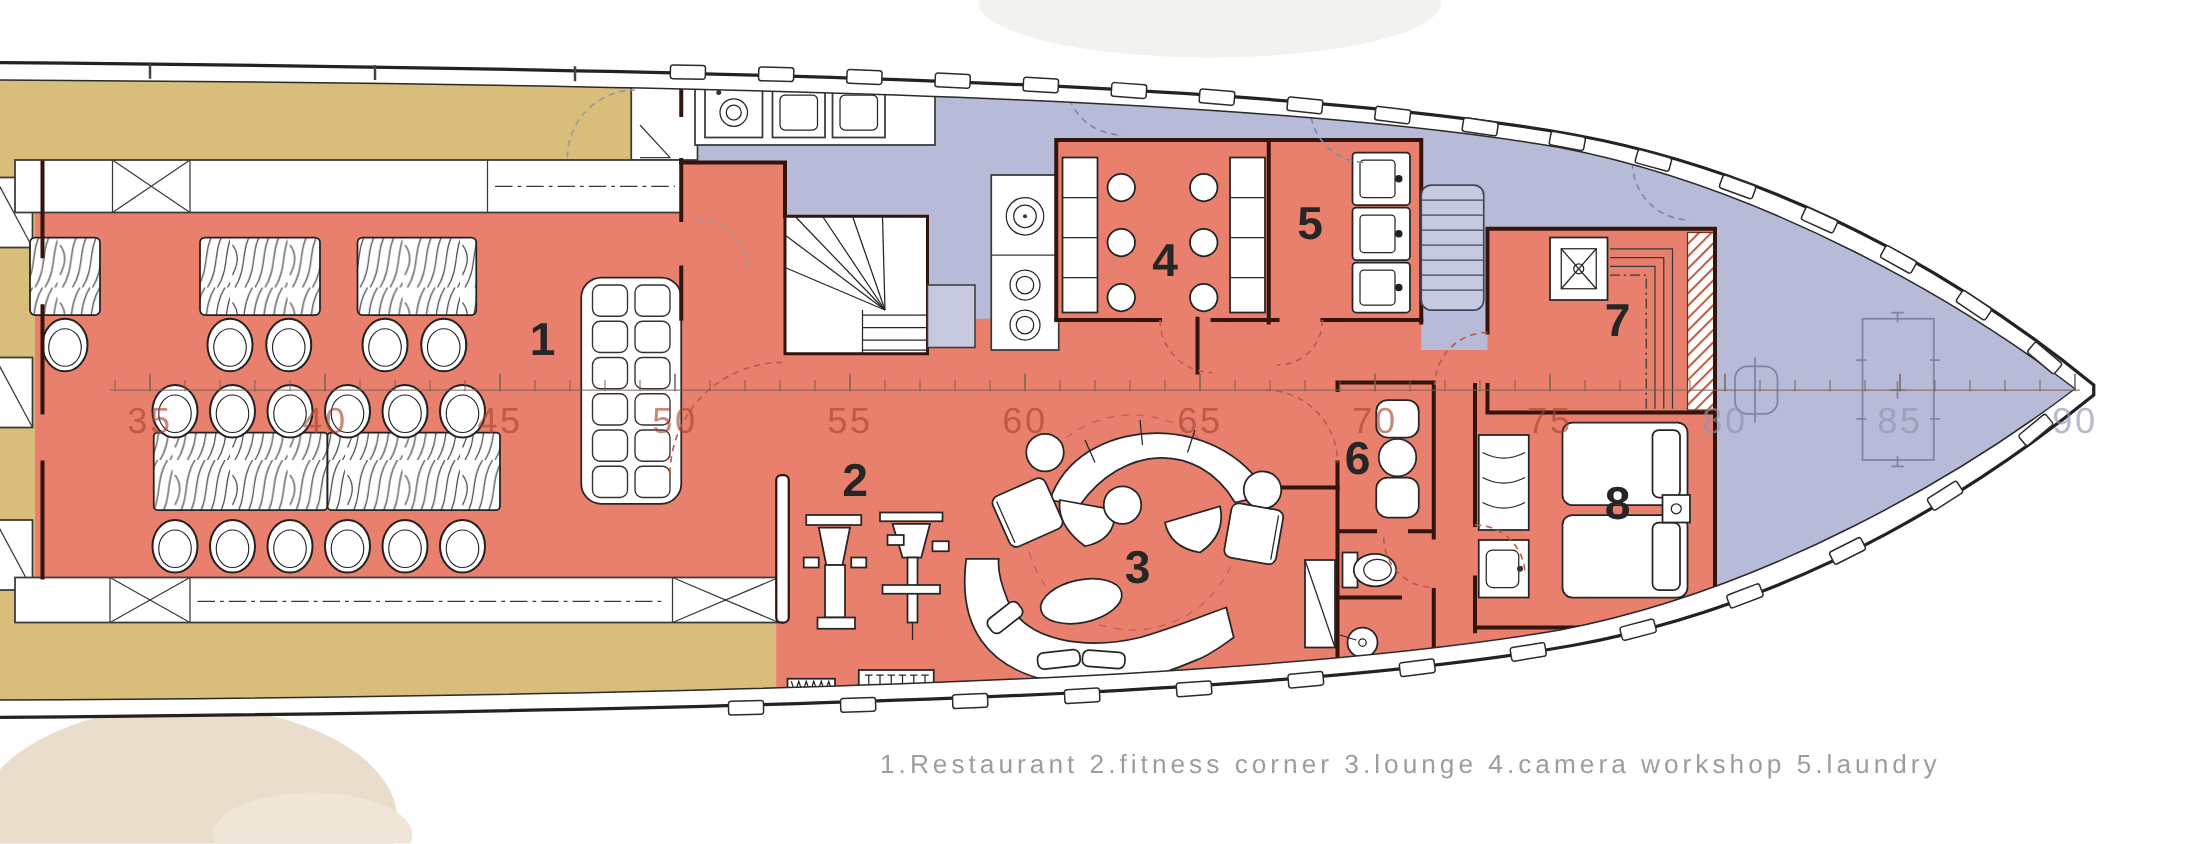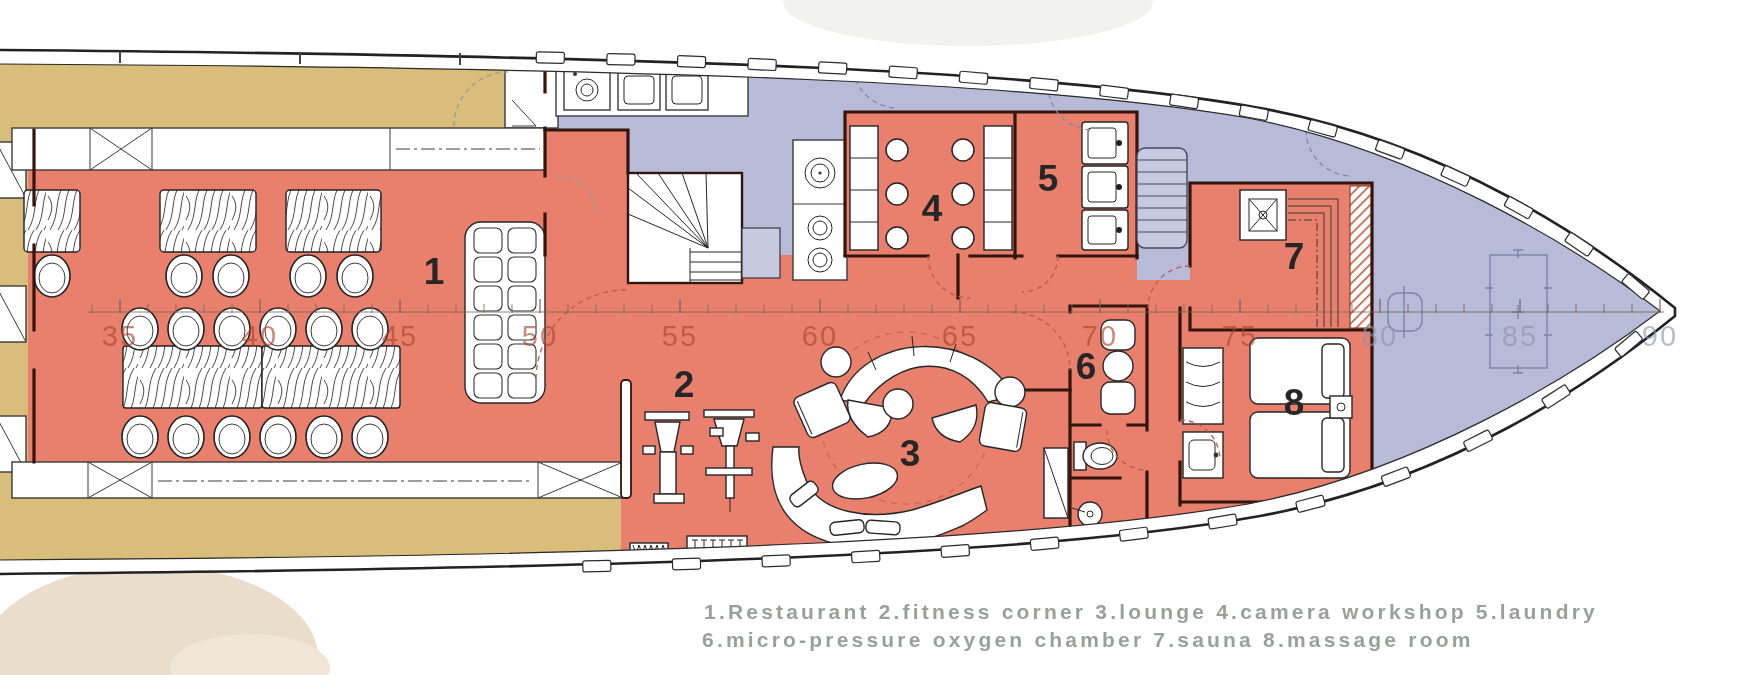--- a/index.html
+++ b/index.html
@@ -1,20 +1,20 @@
 <!DOCTYPE html>
 <html><head>
 <meta charset="utf-8">
 <style>
   html,body{margin:0;padding:0;background:#fff;}
   .stage{position:relative;width:1752px;height:675px;background:#ffffff;overflow:hidden;
          font-family:"Liberation Sans",sans-serif;}
   .stage svg{position:absolute;left:0;top:0;}
   .legend{position:absolute;color:#9b9f9c;font-size:21px;letter-spacing:3.2px;
-          white-space:nowrap;font-family:"Liberation Sans",sans-serif;font-weight:700;}
+          white-space:nowrap;font-family:"Liberation Sans",sans-serif;font-weight:400;}
   #legend-line1{left:704px;top:600px;}
   #legend-line2{left:702px;top:628px;}
   .room-num{font-family:"Liberation Sans",sans-serif;font-weight:bold;font-size:37px;fill:#262626;}
   .ruler-num{font-family:"Liberation Sans",sans-serif;font-size:29px;letter-spacing:2px;opacity:.62;}
   .wall{stroke:#33150d;stroke-width:3.2;stroke-linecap:square;fill:none;}
   .furn{fill:#ffffff;stroke:#262626;stroke-width:1.4;}
   .furnln{stroke:#262626;stroke-width:1;fill:none;}
   .cab{fill:#ffffff;stroke:#3a3a3a;stroke-width:1.4;}
   .cabln{stroke:#3a3a3a;stroke-width:1;fill:none;}
   .arc-red{stroke:#bc5c48;stroke-width:1.3;fill:none;stroke-dasharray:5 4;}
@@ -535,15 +535,14 @@
         <text x="910" y="466" text-anchor="middle" class="room-num">3</text>
         <text x="932" y="221" text-anchor="middle" class="room-num">4</text>
         <text x="1048" y="191" text-anchor="middle" class="room-num">5</text>
         <text x="1086" y="379" text-anchor="middle" class="room-num">6</text>
         <text x="1294" y="269" text-anchor="middle" class="room-num">7</text>
         <text x="1294" y="415" text-anchor="middle" class="room-num">8</text>
       </g>
 </svg>
 
 <div class="legend" id="legend-line1">1.Restaurant 2.fitness corner 3.lounge 4.camera workshop 5.laundry</div>
-<div class="legend" id="legend-line2">6.micro-pressure oxygen chamber 7.sauna 8.massage room</div>
 
 </div>
 
 </body></html>

